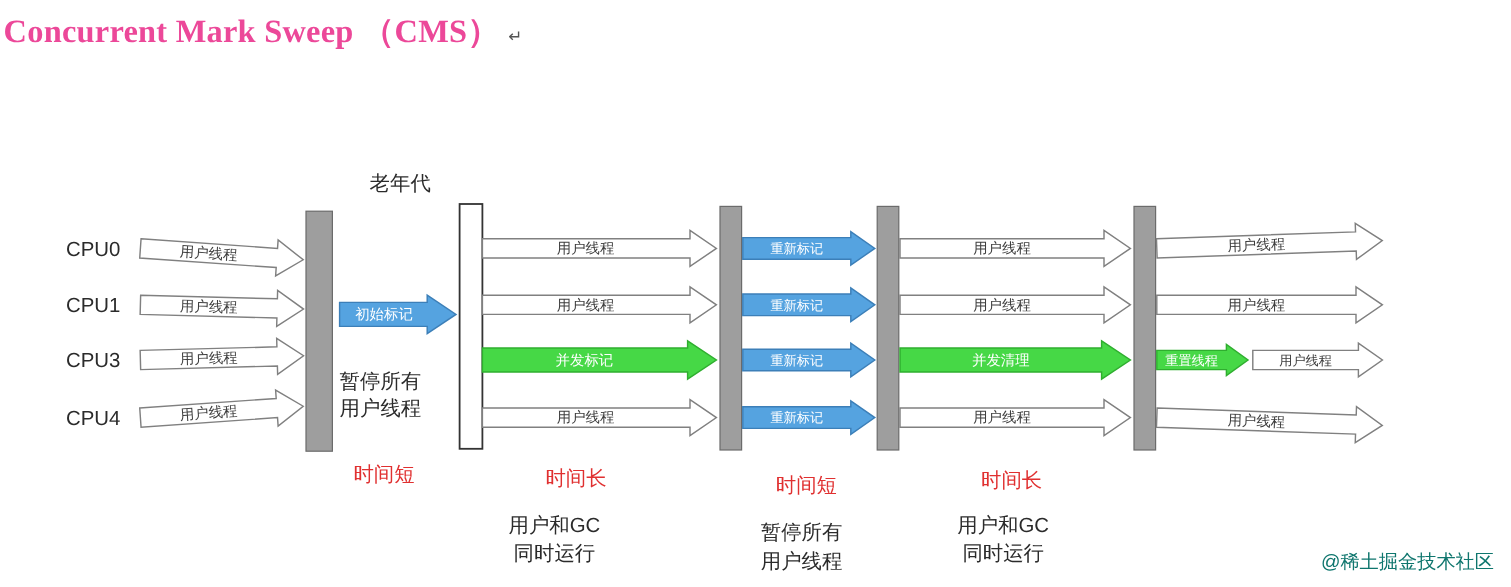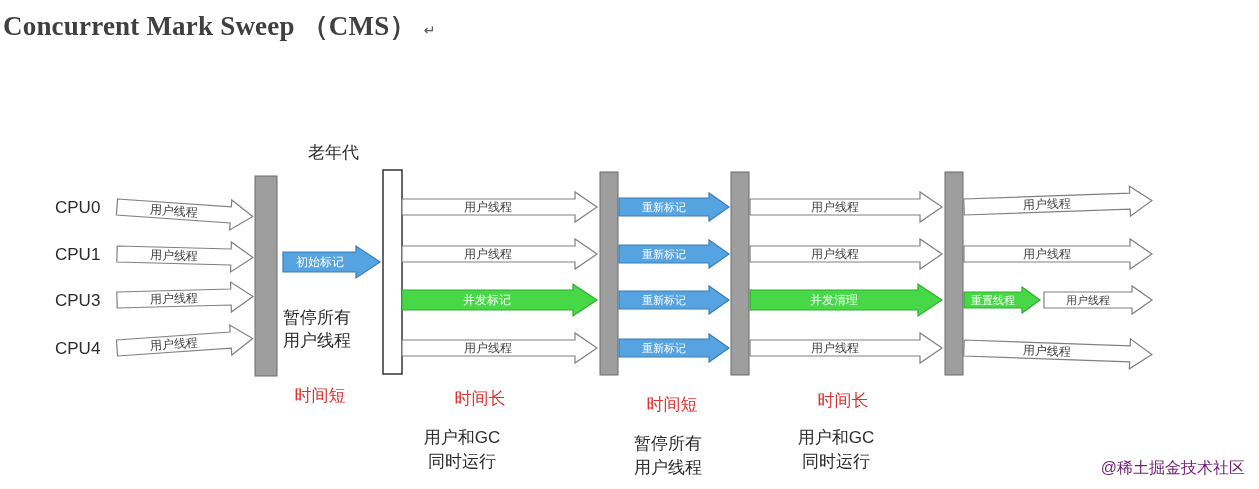--- a/index.html
+++ b/index.html
@@ -14,21 +14,21 @@
   .title-row {
     position: absolute; top: 8px; left: 3px;
     display: flex; align-items: baseline; gap: 7px;
     z-index: 2;
   }
   .page-title {
     margin: 0;
     font-family: "Liberation Serif", serif;
     font-weight: 700;
     font-size: 27px;
-    color: #404040;
+    color: #ec4899;
     letter-spacing: 0.2px;
     white-space: pre;
   }
   .paragraph-mark { font-size: 14px; color: #555; }
 
   .diagram-svg { position: absolute; top: 0; left: 0; }
 
   .arrow { stroke-width: 1.2px; stroke-linejoin: miter; }
   .arrow-white { fill: #ffffff; stroke: #808080; }
   .arrow-blue  { fill: var(--blue, #55a3e0); stroke: var(--blue_stroke, #3c7fb8); }
@@ -52,21 +52,21 @@
     text-anchor: middle;
   }
   .note-left { text-anchor: start; }
   .time-label {
     font: 17px "Liberation Sans", sans-serif;
     fill: var(--red_text, #e03030);
     text-anchor: middle;
   }
   .watermark {
     position: absolute; right: 14px; bottom: 10px;
-    font-size: 16px; color: #701a75;
+    font-size: 16px; color: #0f766e;
     z-index: 2;
   }
 </style>
 </head>
 <body>
 
 <div class="title-row">
   <h1 class="page-title">Concurrent Mark Sweep （CMS）</h1>
   <span class="paragraph-mark">↵</span>
 </div>

